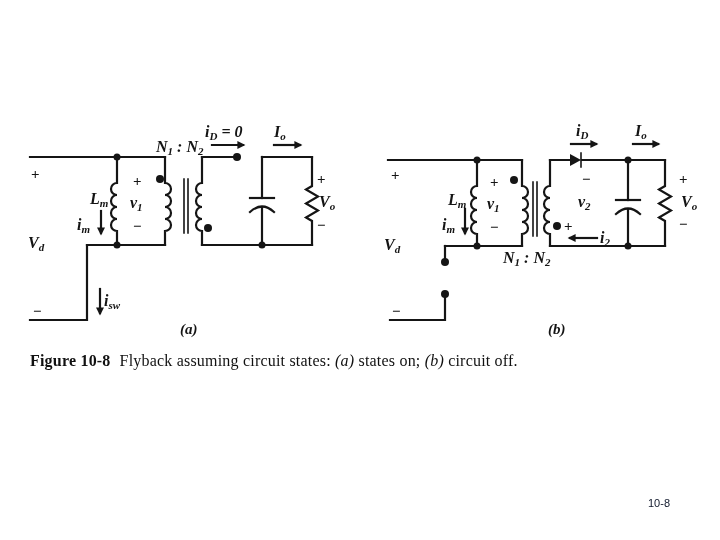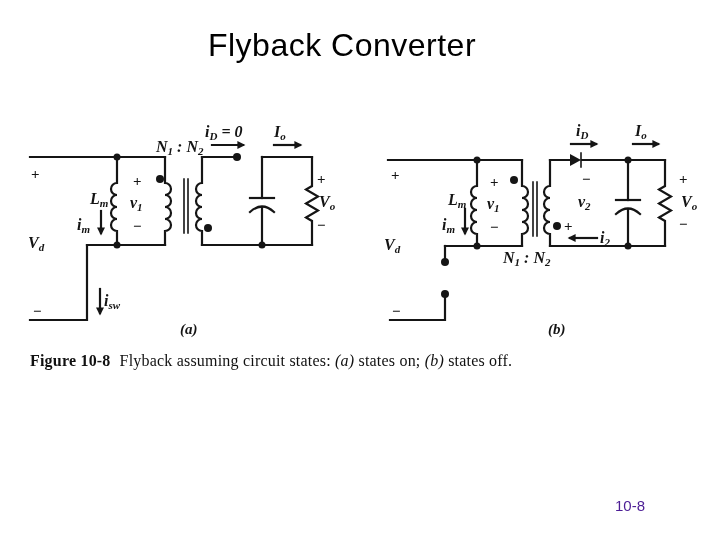--- a/index.html
+++ b/index.html
@@ -17,28 +17,27 @@
   .sgn{font-family:"Liberation Serif",serif;font-weight:bold;font-size:15px;
        fill:#141414;font-style:normal;}
   .part{font-family:"Liberation Serif",serif;font-style:italic;font-weight:bold;
         font-size:15px;fill:#141414;}
   .caption{position:absolute;left:30px;top:352px;width:662px;
            font-family:"Liberation Serif",serif;font-size:16px;letter-spacing:.2px;color:#111;}
   .cap-fig{font-weight:bold;margin-right:9px;}
   .cap-it{font-style:italic;}
   .bullet{position:absolute;left:66px;top:410px;width:552px;
           font-size:21px;line-height:30px;color:#000;}
-  .pagenum{position:absolute;left:615px;top:497px;font-size:15px;color:#4c1d95;}
+  .pagenum{position:absolute;left:648px;top:497px;font-size:11px;color:#0f172a;}
 </style>
 </head>
 <body>
 
 <div class="slide">
 
-  <div class="title">Flyback Converter</div>
 
   <svg class="diagram" width="720" height="540" viewBox="0 0 720 540">
     <defs>
       <marker id="ah" viewBox="0 0 10 10" refX="7" refY="5" markerWidth="10" markerHeight="8" markerUnits="userSpaceOnUse" orient="auto">
         <path d="M0 0 L10 5 L0 10 Z" fill="#151515"></path>
       </marker>
     </defs>
 
     <g>
       <path class="w" d="M30 157 H165"></path>
@@ -142,19 +141,19 @@
       <text class="lbl" x="635" y="136"><tspan>I</tspan><tspan class="sub" dy="3">o</tspan></text>
       <text class="sgn" x="679" y="184">+</text>
       <text class="lbl" x="681" y="207"><tspan>V</tspan><tspan class="sub" dy="3">o</tspan></text>
       <text class="sgn" x="679" y="229">−</text>
       <text class="lbl" x="503" y="263"><tspan>N</tspan><tspan class="sub" dy="3">1</tspan><tspan dy="-3"> : N</tspan><tspan class="sub" dy="3">2</tspan></text>
       <text class="part" x="548" y="334">(b)</text>
     </g>
   </svg>
 
   <div class="caption">
-    <span class="cap-fig">Figure 10-8</span><span>Flyback assuming circuit states: </span><span class="cap-it">(a)</span><span> states on; </span><span class="cap-it">(b)</span><span> states off.</span>
+    <span class="cap-fig">Figure 10-8</span><span>Flyback assuming circuit states: </span><span class="cap-it">(a)</span><span> states on; </span><span class="cap-it">(b)</span><span> circuit off.</span>
   </div>
 
 
   <div class="pagenum">10-8</div>
 
 </div>
 
 </body></html>

